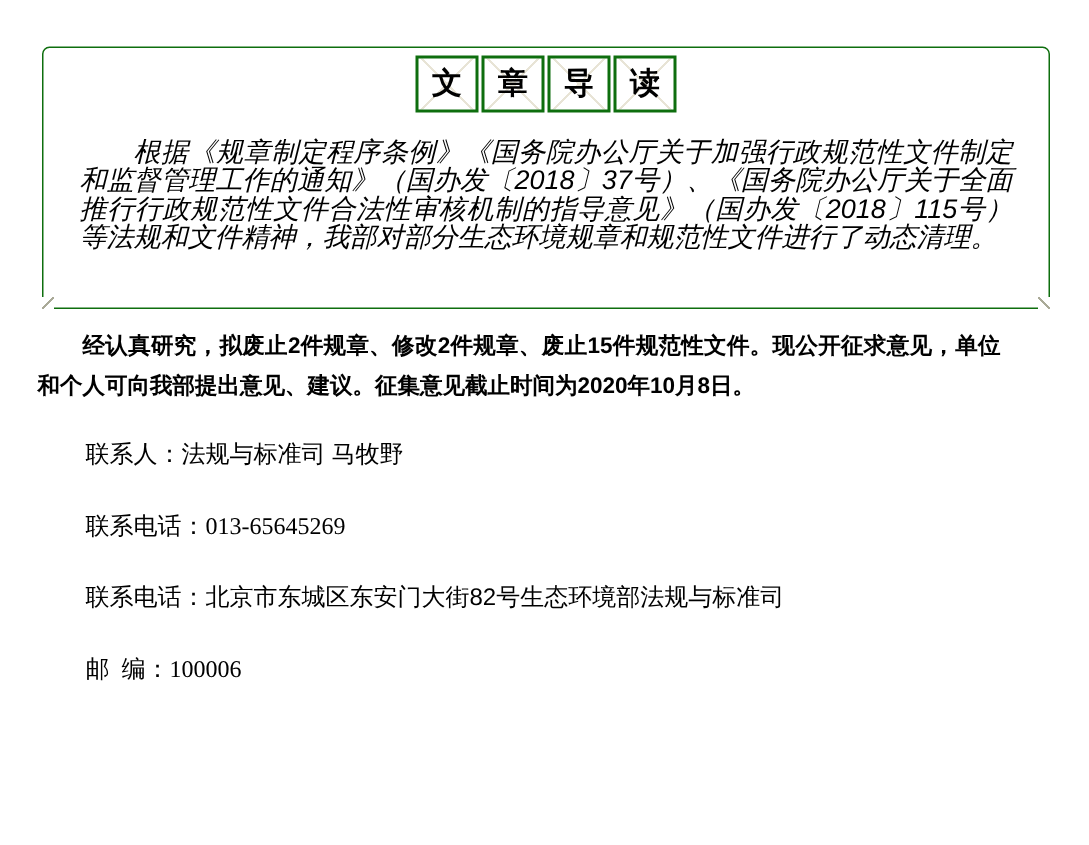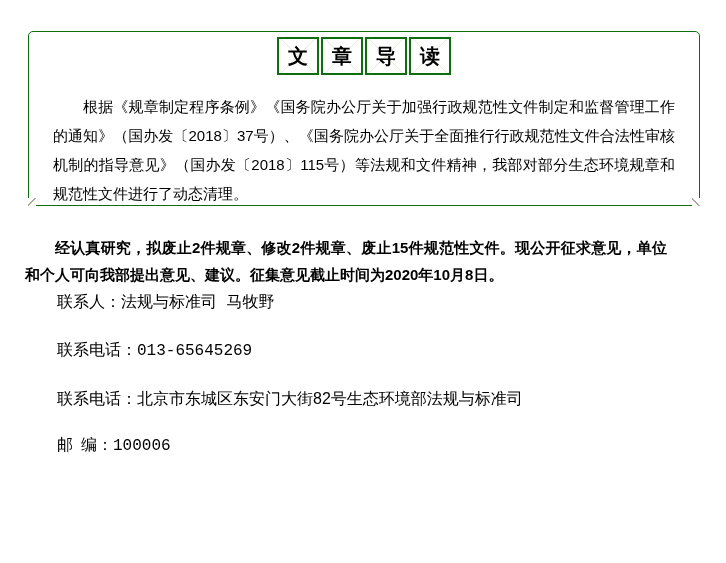--- a/index.html
+++ b/index.html
@@ -1,20 +1,20 @@
 <!DOCTYPE html>
 <html><head>
 <meta charset="utf-8">
 <style>
   html,body{margin:0;padding:0;}
   body{
     width:726px;height:563px;background:#ffffff;color:#000000;
     font-family:"Liberation Sans",sans-serif;position:relative;overflow:hidden;
   }
-  .serif{font-family:Liberation Mono, monospace;}
+  .serif{font-family:Liberation Serif, serif;}
 
   
   .guide-box{
     position:absolute;left:28px;top:31px;width:672px;height:175px;
     box-sizing:border-box;border:1px solid #0e6e0e;
     border-radius:5px 5px 0 0;background:#ffffff;
   }
   
   .guide-box::before,.guide-box::after{
     content:"";position:absolute;bottom:-1px;width:8px;height:8px;background-color:#ffffff;
@@ -34,26 +34,26 @@
   .char-cell{
     width:42px;height:38px;box-sizing:border-box;border:2px solid #0e6e0e;
     display:flex;align-items:center;justify-content:center;
     font-weight:bold;font-size:20px;line-height:1;background-color:#ffffff;
     background-image:
       linear-gradient(45deg,transparent 48.8%,#e8e4d6 48.8%,#e8e4d6 51.2%,transparent 51.2%),
       linear-gradient(135deg,transparent 48.8%,#e8e4d6 48.8%,#e8e4d6 51.2%,transparent 51.2%);
   }
   .guide-para{
     margin:17px 24px 0 24px;
-    font-size:15px;line-height:29px;text-indent:2em;text-align:justify;
+    font-size:18px;line-height:19px;text-indent:2em;text-align:justify;font-style:italic;
   }
 
   
   .summary{
-    position:absolute;left:25px;top:234px;width:642px;margin:0;
+    position:absolute;left:25px;top:217px;width:642px;margin:0;
     font-size:15px;font-weight:bold;line-height:27px;text-indent:2em;text-align:justify;
   }
   .contacts{
     position:absolute;left:25px;top:280px;right:20px;
   }
   .contacts p{
     margin:0;height:47.5px;line-height:47.5px;
     font-size:16px;text-indent:2em;white-space:nowrap;
   }
 </style>

